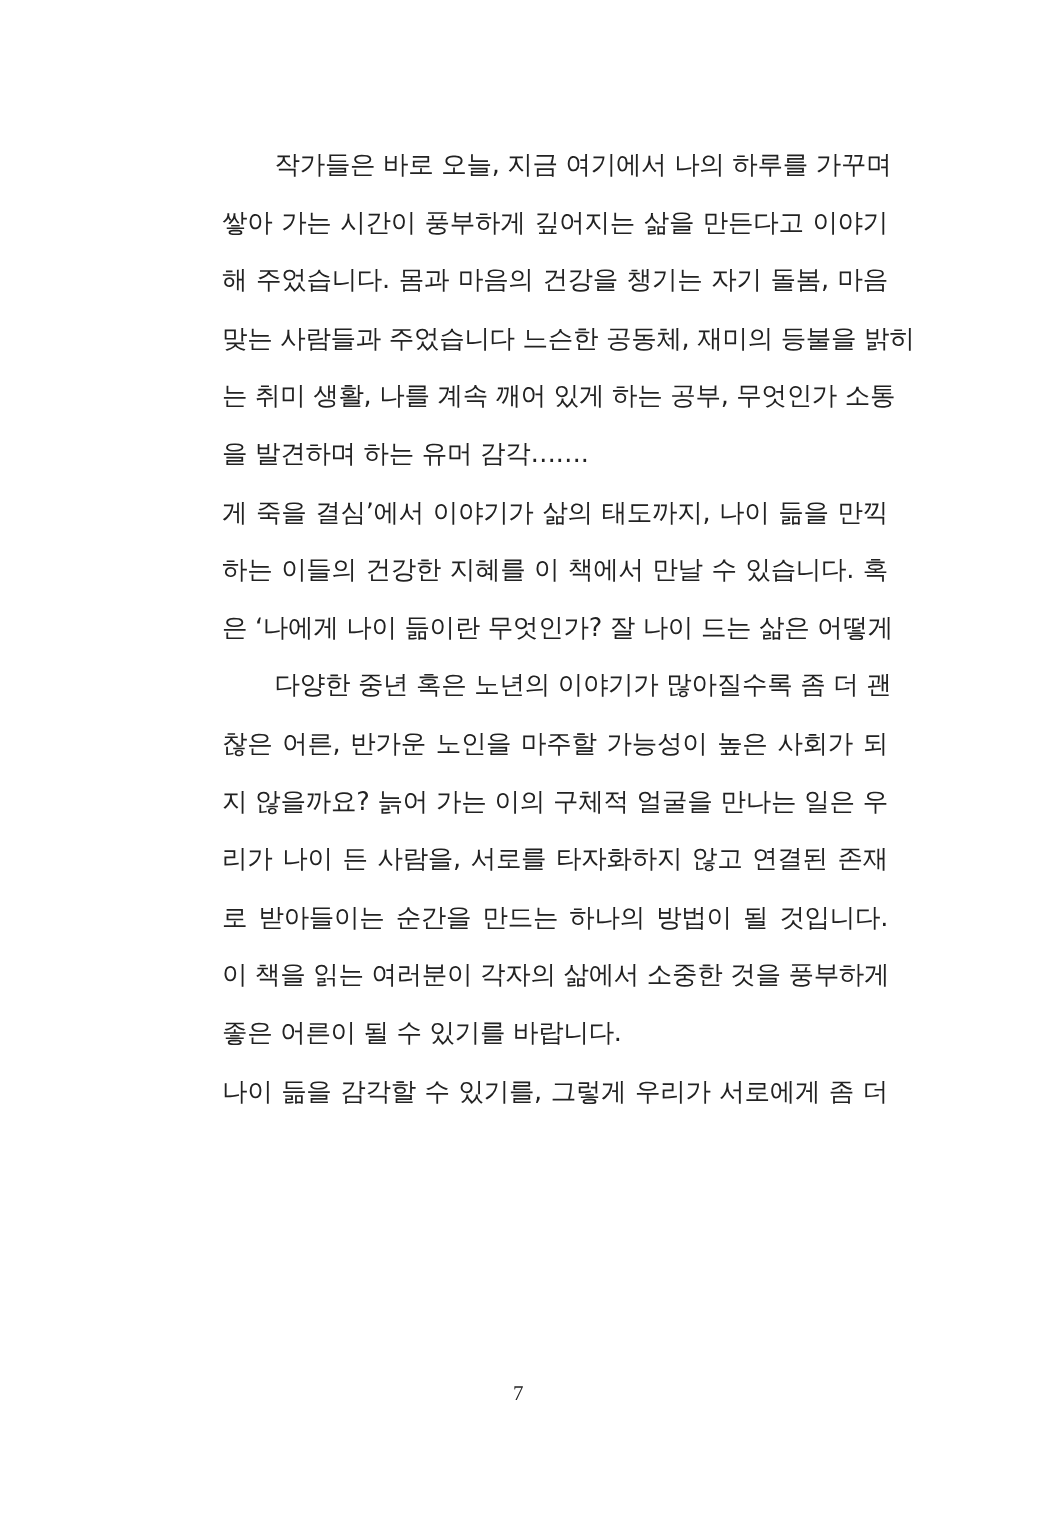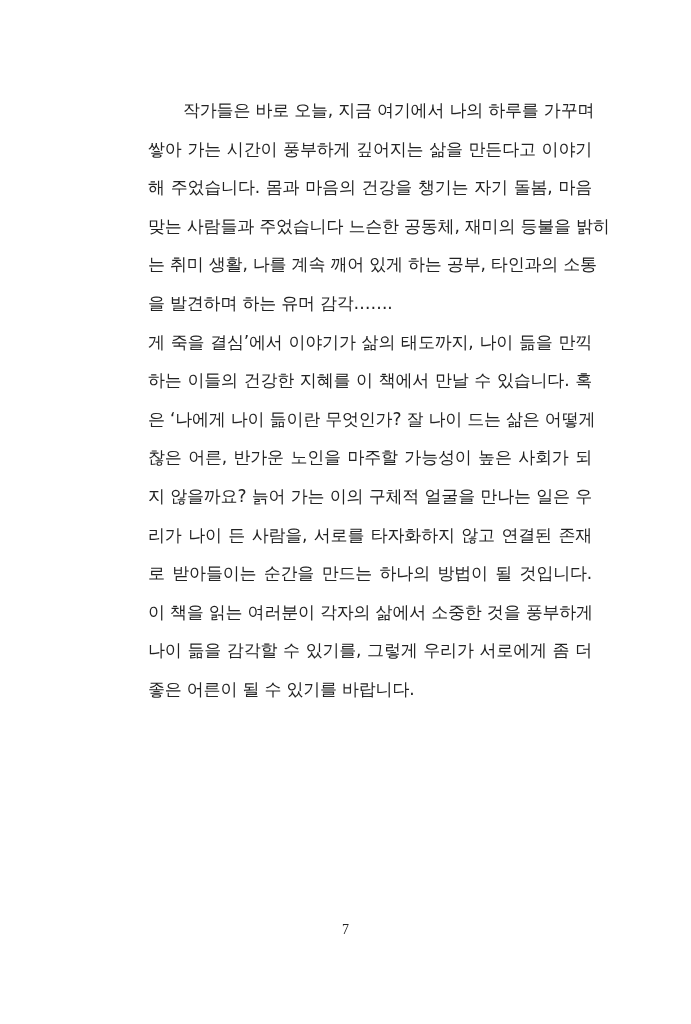--- a/index.html
+++ b/index.html
@@ -60,36 +60,37 @@
 <body>
 
 <div class="page">
   <div class="text-block">
 
     <div>
       <span class="line indent">작가들은 바로 오늘, 지금 여기에서 나의 하루를 가꾸며</span>
       <span class="line">쌓아 가는 시간이 풍부하게 깊어지는 삶을 만든다고 이야기</span>
       <span class="line">해 주었습니다. 몸과 마음의 건강을 챙기는 자기 돌봄, 마음</span>
       <span class="line">맞는 사람들과 주었습니다 느슨한 공동체, 재미의 등불을 밝히</span>
-      <span class="line">는 취미 생활, 나를 계속 깨어 있게 하는 공부, 타인과의 소통</span>
+      <span class="line">는 취미 생활, 나를 계속 깨어 있게 하는 공부, 무엇인가 소통</span>
       <span class="line last">을 발견하며 하는 유머 감각…….</span>
     </div>
 
     <div>
       <span class="line">게 죽을 결심’에서 이야기가 삶의 태도까지, 나이 듦을 만끽</span>
       <span class="line">하는 이들의 건강한 지혜를 이 책에서 만날 수 있습니다. 혹</span>
       <span class="line">은 ‘나에게 나이 듦이란 무엇인가? 잘 나이 드는 삶은 어떻게</span>
     </div>
 
     <div>
+      <span class="line indent">다양한 중년 혹은 노년의 이야기가 많아질수록 좀 더 괜</span>
       <span class="line">찮은 어른, 반가운 노인을 마주할 가능성이 높은 사회가 되</span>
       <span class="line">지 않을까요? 늙어 가는 이의 구체적 얼굴을 만나는 일은 우</span>
       <span class="line">리가 나이 든 사람을, 서로를 타자화하지 않고 연결된 존재</span>
       <span class="line">로 받아들이는 순간을 만드는 하나의 방법이 될 것입니다.</span>
       <span class="line">이 책을 읽는 여러분이 각자의 삶에서 소중한 것을 풍부하게</span>
+      <span class="line last">좋은 어른이 될 수 있기를 바랍니다.</span>
       <span class="line">나이 듦을 감각할 수 있기를, 그렇게 우리가 서로에게 좀 더</span>
-      <span class="line last">좋은 어른이 될 수 있기를 바랍니다.</span>
     </div>
 
   </div>
 
   <div class="page-number">7</div>
 </div>
 
 </body></html>

